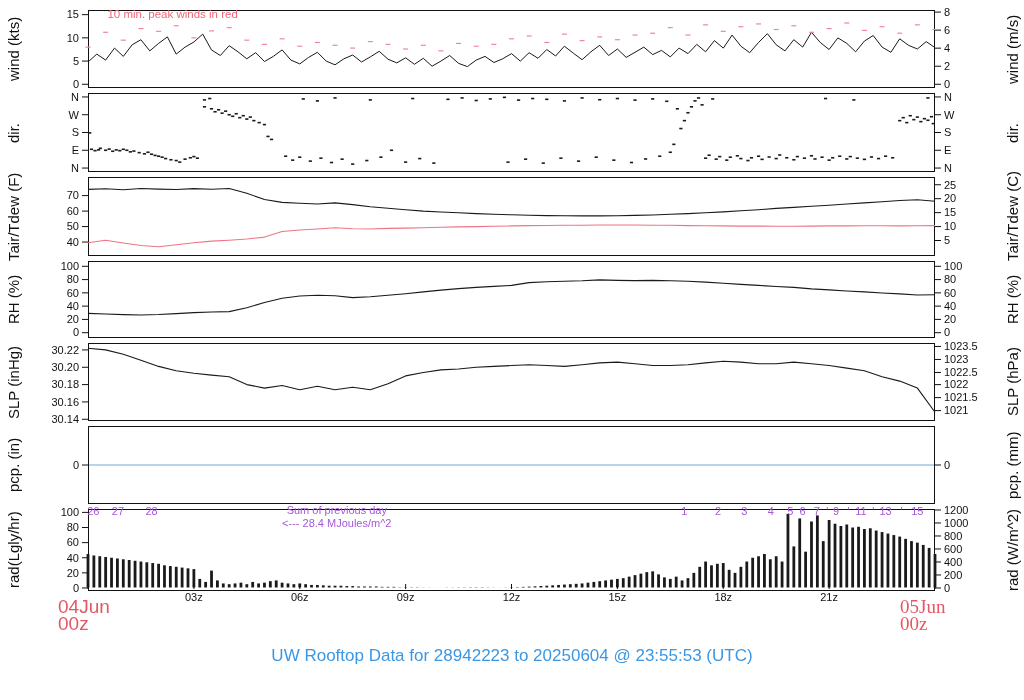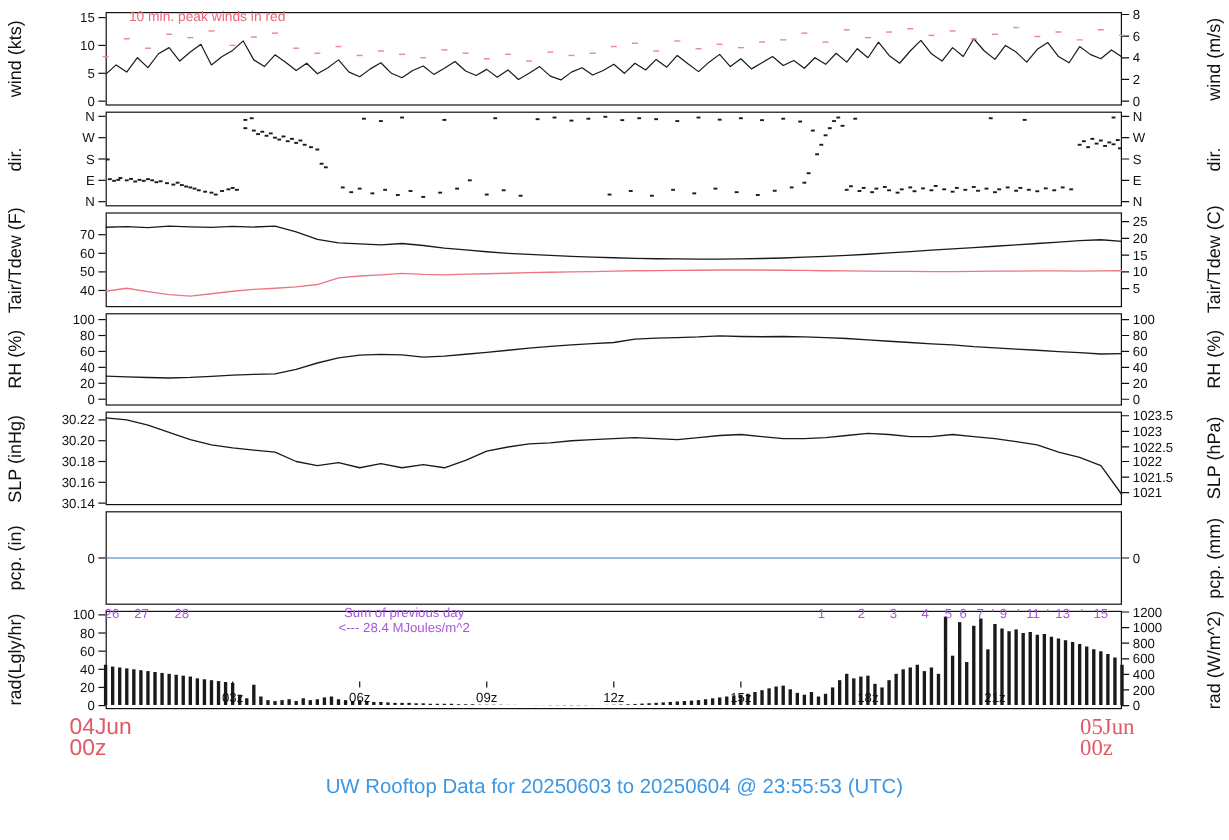--- a/index.html
+++ b/index.html
@@ -11,21 +11,21 @@
   .row-temp{top:177px;height:79px;}
   .row-rh{top:261px;height:77px;}
   .row-slp{top:343px;height:78px;}
   .row-pcp{top:426px;height:78px;}
   .row-rad{top:509px;height:82px;}
   .plot{position:absolute;left:88px;top:0;width:847px;height:100%;}
   .ylab{position:absolute;top:0;height:100%;display:flex;align-items:center;justify-content:center;
         writing-mode:vertical-rl;transform:rotate(180deg);font-size:15px;color:#111;white-space:nowrap;}
   .ylab-left{left:2px;width:22px;}
   .ylab-right{right:0px;width:24px;}
-  #xaxis{position:absolute;left:88px;top:568px;width:847px;height:30px;overflow:visible;}
+  #xaxis{position:absolute;left:88px;top:584px;width:847px;height:30px;overflow:visible;}
   .date-label{position:absolute;width:70px;text-align:left;top:598px;color:#e25965;
               font-size:19px;line-height:17px;}
   #date-start{left:58px;}
   #date-end{left:900px;font-family:Liberation Serif, serif;}
   #footer-title{position:absolute;left:0;top:646px;width:1024px;text-align:center;
                 color:#3b97e3;font-size:17px;}
   svg{overflow:visible;display:block;}
 </style>
 </head>
 <body>
@@ -622,14 +622,14 @@
 
   <div id="date-start" class="date-label">
     <div>04Jun</div>
     <div>00z</div>
   </div>
   <div id="date-end" class="date-label">
     <div>05Jun</div>
     <div>00z</div>
   </div>
 
-  <div id="footer-title">UW Rooftop Data for 20250603  to  20250604 @ 23:55:53  (UTC)</div>
+  <div id="footer-title">UW Rooftop Data for 28942223  to  20250604 @ 23:55:53  (UTC)</div>
 </div>
 
 </body></html>

